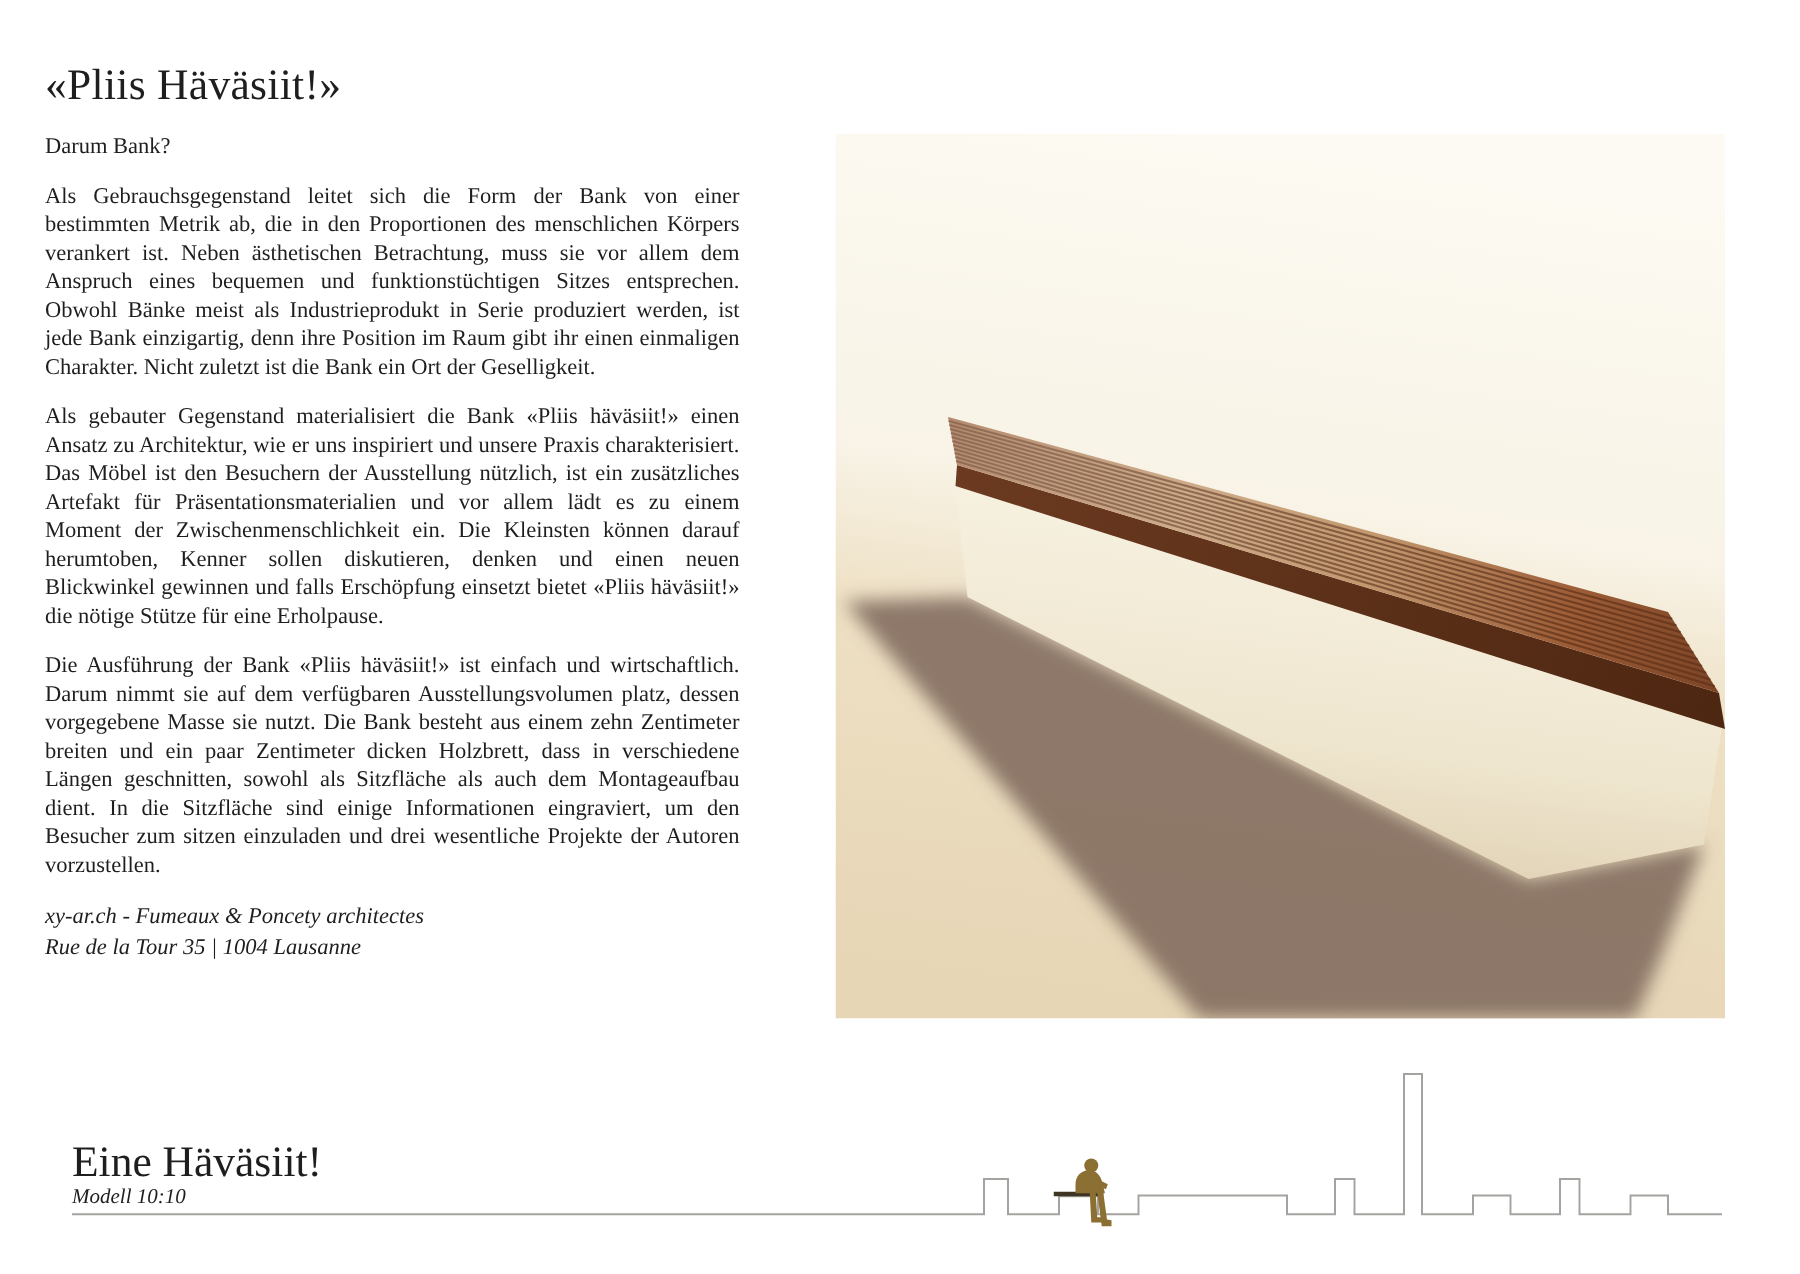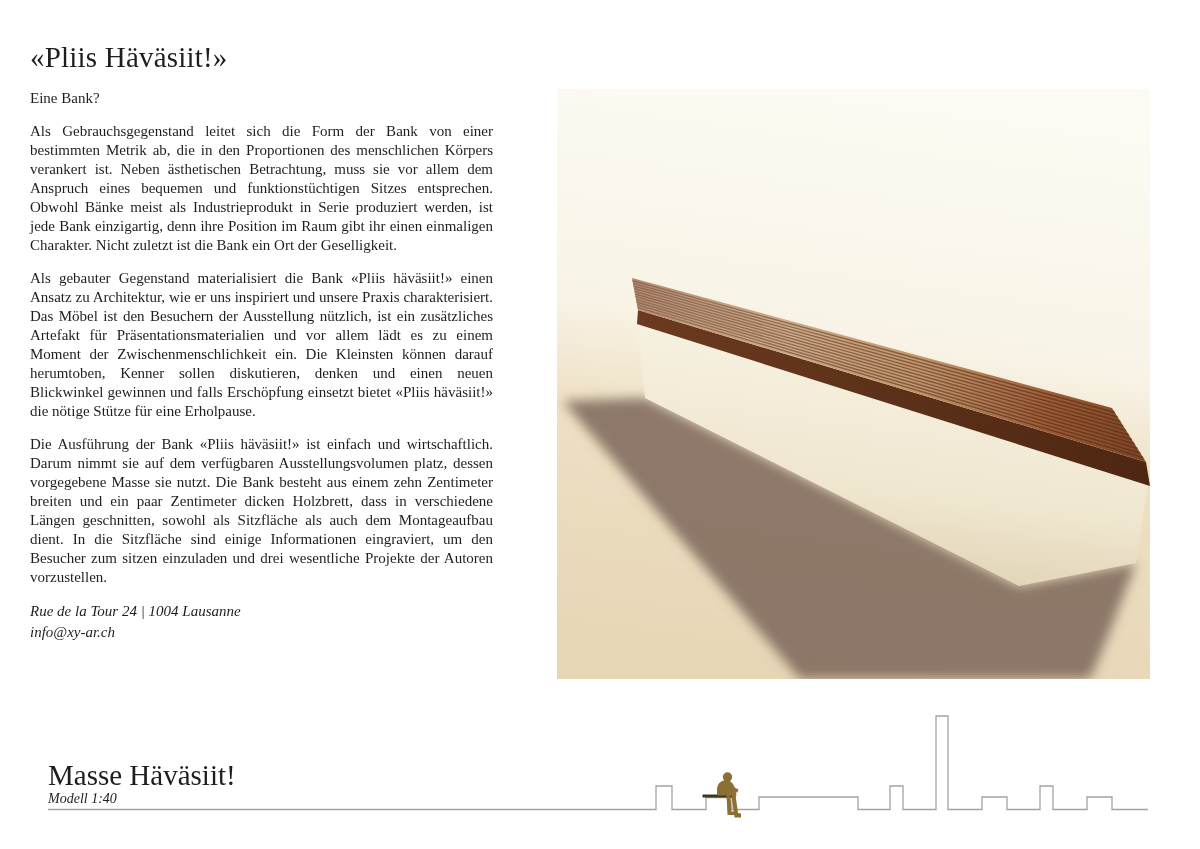--- a/index.html
+++ b/index.html
@@ -22,27 +22,27 @@
   .footer-block{position:absolute;left:48px;top:760px;width:500px;}
   .footer-title{font-size:29px;font-weight:normal;margin:0;line-height:31px;}
   .footer-subtitle{font-size:14px;font-style:italic;margin:0;line-height:16px;}
   .skyline{position:absolute;left:0;top:700px;width:1200px;height:149px;}
 </style>
 </head>
 <body>
 
 <div class="text-col">
   <h1 class="page-title">«Pliis Häväsiit!»</h1>
-  <p class="body-par">Eine Bank?</p>
+  <p class="body-par">Darum Bank?</p>
   <p class="body-par">Als Gebrauchsgegenstand leitet sich die Form der Bank von einer bestimmten Metrik ab, die in den Proportionen des menschlichen Körpers verankert ist. Neben ästhetischen Betrachtung, muss sie vor allem dem Anspruch eines bequemen und funktionstüchtigen Sitzes entsprechen. Obwohl Bänke meist als Industrieprodukt in Serie produziert werden, ist jede Bank einzigartig, denn ihre Position im Raum gibt ihr einen einmaligen Charakter. Nicht zuletzt ist die Bank ein Ort der Geselligkeit.</p>
   <p class="body-par">Als gebauter Gegenstand materialisiert die Bank «Pliis häväsiit!» einen Ansatz zu Architektur, wie er uns inspiriert und unsere Praxis charakterisiert. Das Möbel ist den Besuchern der Ausstellung nützlich, ist ein zusätzliches Artefakt für Präsentationsmaterialien und vor allem lädt es zu einem Moment der Zwischenmenschlichkeit ein. Die Kleinsten können darauf herumtoben, Kenner sollen diskutieren, denken und einen neuen Blickwinkel gewinnen und falls Erschöpfung einsetzt bietet «Pliis häväsiit!» die nötige Stütze für eine Erholpause.</p>
   <p class="body-par">Die Ausführung der Bank «Pliis häväsiit!» ist einfach und wirtschaftlich. Darum nimmt sie auf dem verfügbaren Ausstellungsvolumen platz, dessen vorgegebene Masse sie nutzt. Die Bank besteht aus einem zehn Zentimeter breiten und ein paar Zentimeter dicken Holzbrett, dass in verschiedene Längen geschnitten, sowohl als Sitzfläche als auch dem Montageaufbau dient. In die Sitzfläche sind einige Informationen eingraviert, um den Besucher zum sitzen einzuladen und drei wesentliche Projekte der Autoren vorzustellen.</p>
   <div class="contact">
-    <div>Rue de la Tour 24 | 1004 Lausanne</div>
-    <div>info@xy-ar.ch</div>
+    <div>xy-ar.ch - Fumeaux &amp; Poncety architectes</div>
+    <div>Rue de la Tour 35 | 1004 Lausanne</div>
   </div>
 </div>
 
 <div class="photo-frame">
   <svg width="593" height="590" viewBox="557 89 593 590">
     <defs>
       <linearGradient id="bgGrad" gradientUnits="userSpaceOnUse" x1="895" y1="100" x2="815" y2="670">
         <stop offset="0" stop-color="#fcfaf2"></stop>
         <stop offset="0.42" stop-color="#f8f3e6"></stop>
         <stop offset="0.6" stop-color="#eee0c4"></stop>
@@ -96,22 +96,22 @@
       <line x1="636.5" y1="302" x2="1137.5" y2="448.5"></line>
       <line x1="637" y1="304.7" x2="1140.3" y2="453"></line>
       <line x1="637.5" y1="307.3" x2="1143.2" y2="457.5"></line>
     </g>
 
     <polygon fill="url(#sheenGrad)" points="632,278 1112,408 1146,462 638,310"></polygon>
   </svg>
 </div>
 
 <div class="footer-block">
-  <h2 class="footer-title">Masse Häväsiit!</h2>
-  <div class="footer-subtitle">Modell 1:40</div>
+  <h2 class="footer-title">Eine Häväsiit!</h2>
+  <div class="footer-subtitle">Modell 10:10</div>
 </div>
 
 <svg class="skyline" viewBox="0 700 1200 149">
   <path fill="none" stroke-width="1.3" d="M48,809.5 H656 V786 H672 V809.5 H706 V797.5 H732 V809.5 H759 V797 H858 V809.5 H890 V786 H903 V809.5 H936 V716 H948 V809.5 H982 V797 H1007 V809.5 H1040 V786 H1053 V809.5 H1087 V797 H1112 V809.5 H1148" stroke="#a5a3a0"></path>
   <rect x="702.5" y="794.5" width="33" height="3" fill="#3e3423"></rect>
   <g fill="#8c6f33">
     <circle cx="727.5" cy="777" r="4.7"></circle>
     <path d="M717,795.5 L717,790 C717,784 720.5,780.8 725,780.2 C729.8,779.6 733.6,782.8 734.8,788 L736.5,794.8 L736.5,795.5 Z"></path>
     <path d="M728.5,784.5 L738.5,789.5 L737.3,792.8 L727.3,788.5 Z"></path>
     <path d="M731.5,795 L735.5,795 L738,813 L741,813.5 L741,817.5 L734.5,817.5 Z"></path>

